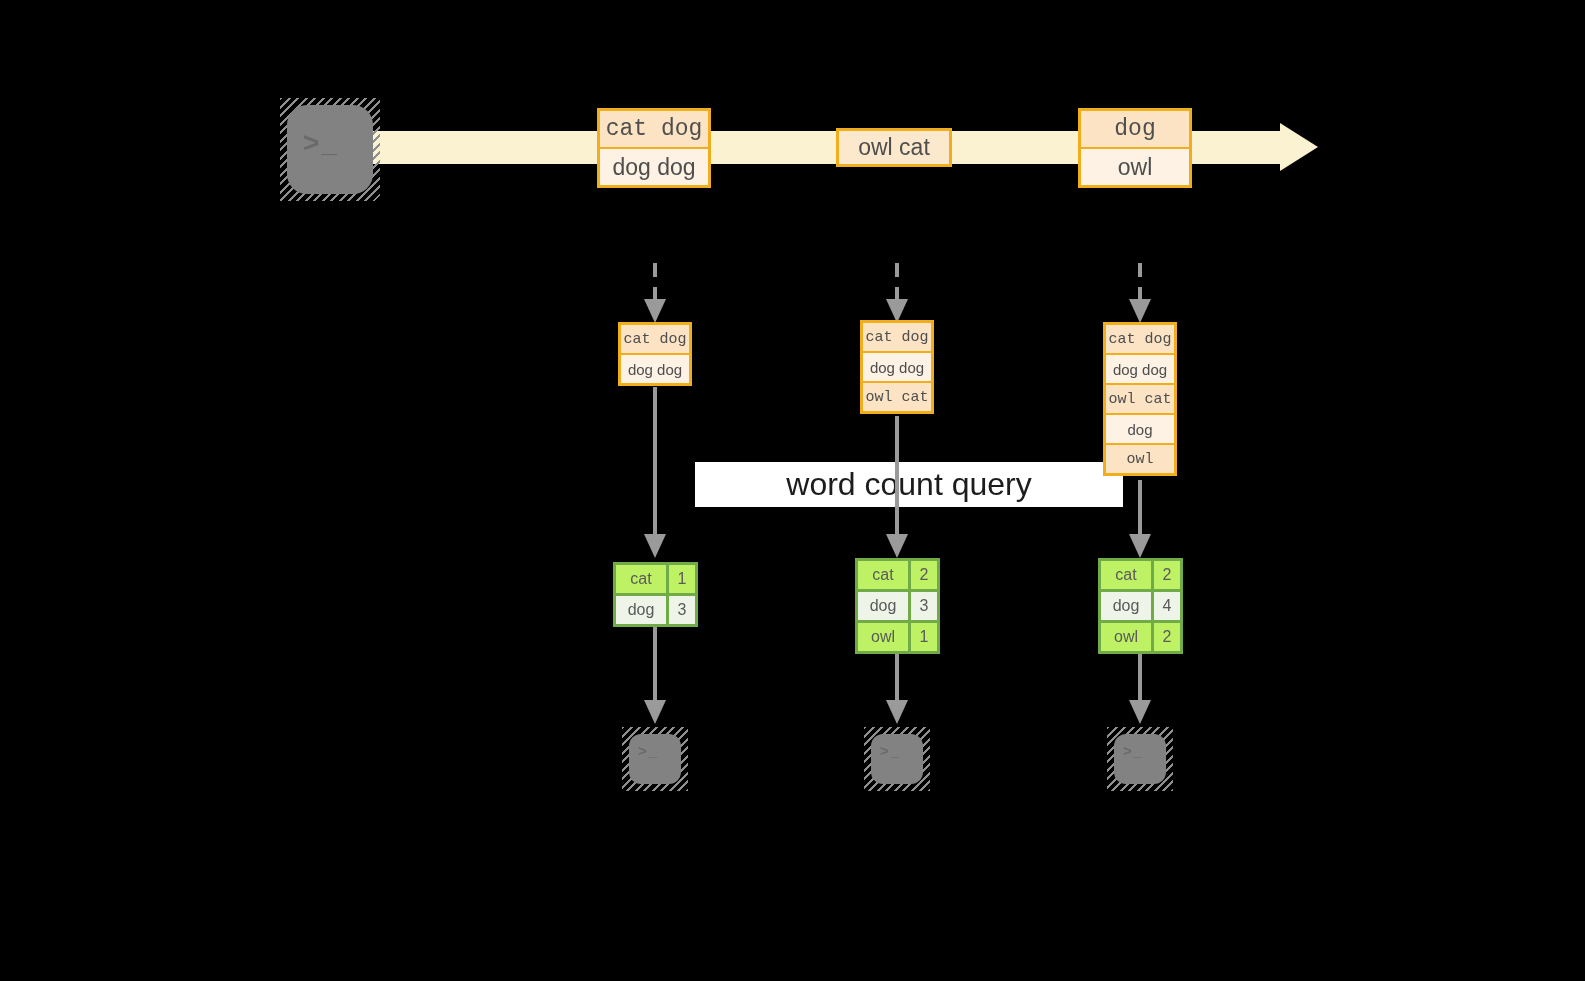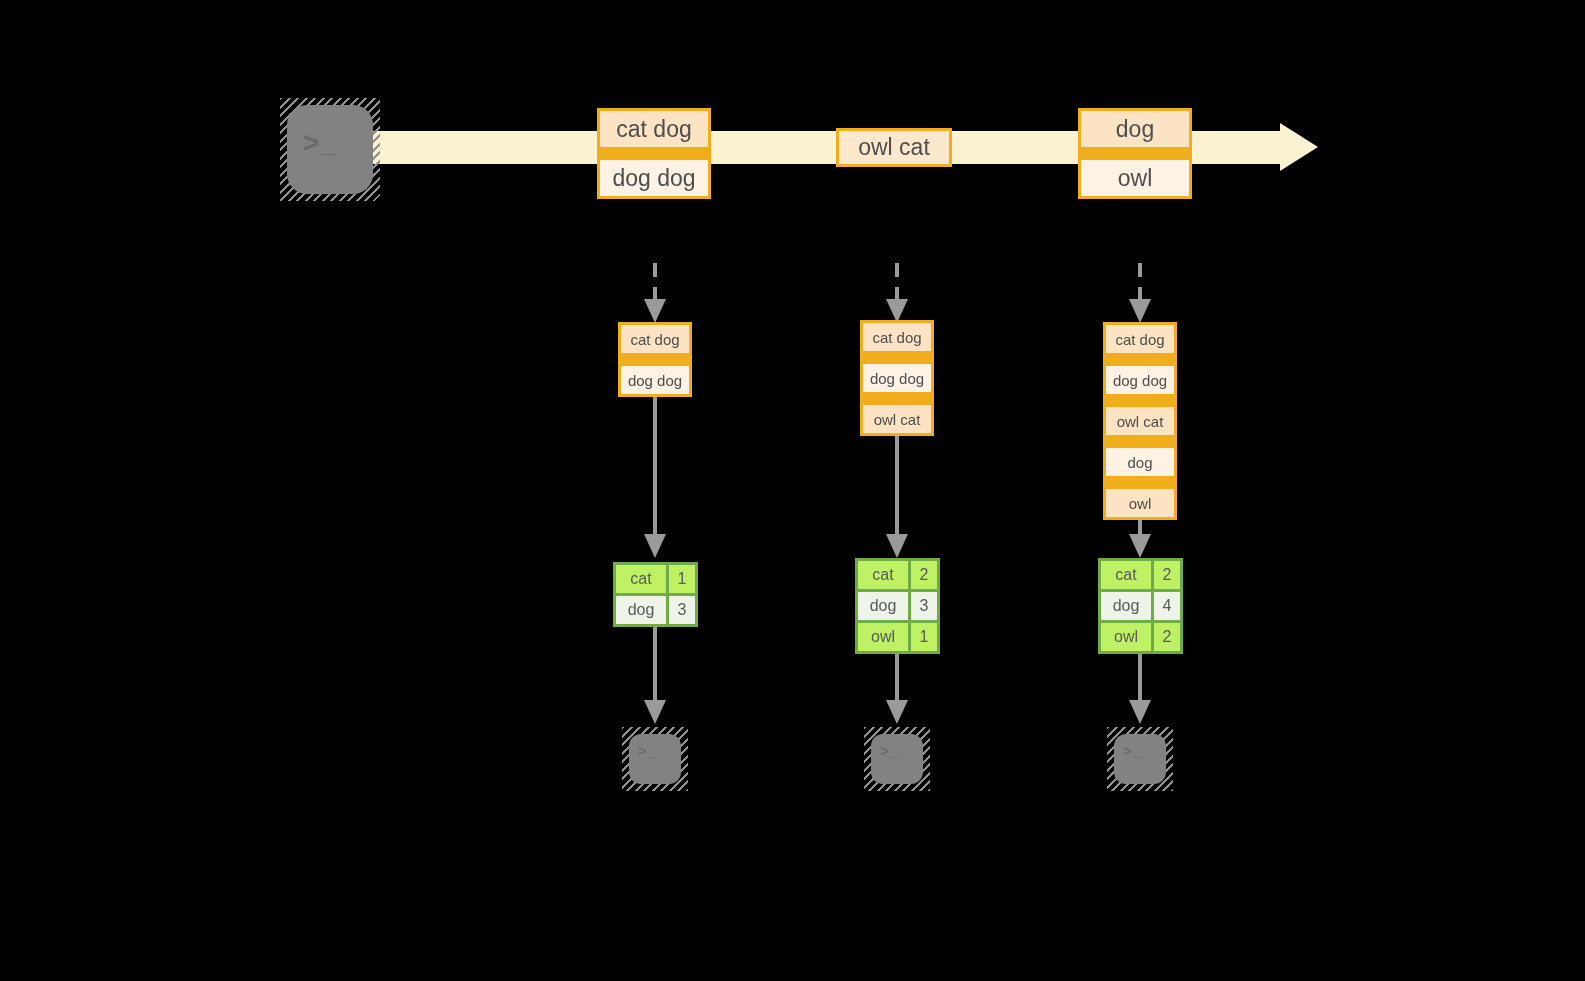--- a/index.html
+++ b/index.html
@@ -24,22 +24,22 @@
     position:absolute; width:0; height:0; z-index:1;
     border-top:24px solid transparent; border-bottom:24px solid transparent;
     border-left:38px solid #fbf2d1;
   }
   
   .obox { position:absolute; border:3px solid #f0ae1c; z-index:3; background:#f0ae1c; }
   .orow {
     display:flex; align-items:center; justify-content:center;
     color:#4e4e4e; background:#fdf2e4;
   }
-  .orow + .orow { margin-top:13px; }
-  .fill-dark  { background:#fbe3c3; }
+  .orow + .orow { margin-top:2px; }
+  .fill-dark  { background:#fbe3c3;font-family:Liberation Mono, monospace; }
   .fill-light { background:#fdf2e4; }
   .fill-mid   { background:#fce8cd; }
   .mrow { height:36px; font-size:23px; width:108px; }
   .mrow-single { height:33px; font-size:23px; width:110px; }
   .srow { height:28px; font-size:15px; width:68px; }
   
   .dash-line {
     position:absolute; width:4px; z-index:2;
     background:repeating-linear-gradient(#9a9a9a 0 14px, rgba(0,0,0,0) 14px 24px);
   }
@@ -97,20 +97,21 @@
 
   <div class="dash-line" style="left:653px; top:263px; height:38px;"></div>
   <div class="arrow-head" style="left:644px; top:299px;"></div>
 
   <div class="dash-line" style="left:895px; top:263px; height:38px;"></div>
   <div class="arrow-head" style="left:886px; top:299px;"></div>
 
   <div class="dash-line" style="left:1138px; top:263px; height:38px;"></div>
   <div class="arrow-head" style="left:1129px; top:299px;"></div>
 
+  <div class="qband">word count query</div>
 
   <div class="obox" style="left:618px; top:322px;">
     <div class="orow srow fill-dark">cat dog</div>
     <div class="orow srow fill-light">dog dog</div>
   </div>
   <div class="conn" style="left:653px; top:387px; height:147px;"></div>
   <div class="arrow-head" style="left:644px; top:534px;"></div>
   <div class="gtable" style="left:613px; top:562px;">
     <div class="grow g-dark">
       <div class="gword">cat</div>

